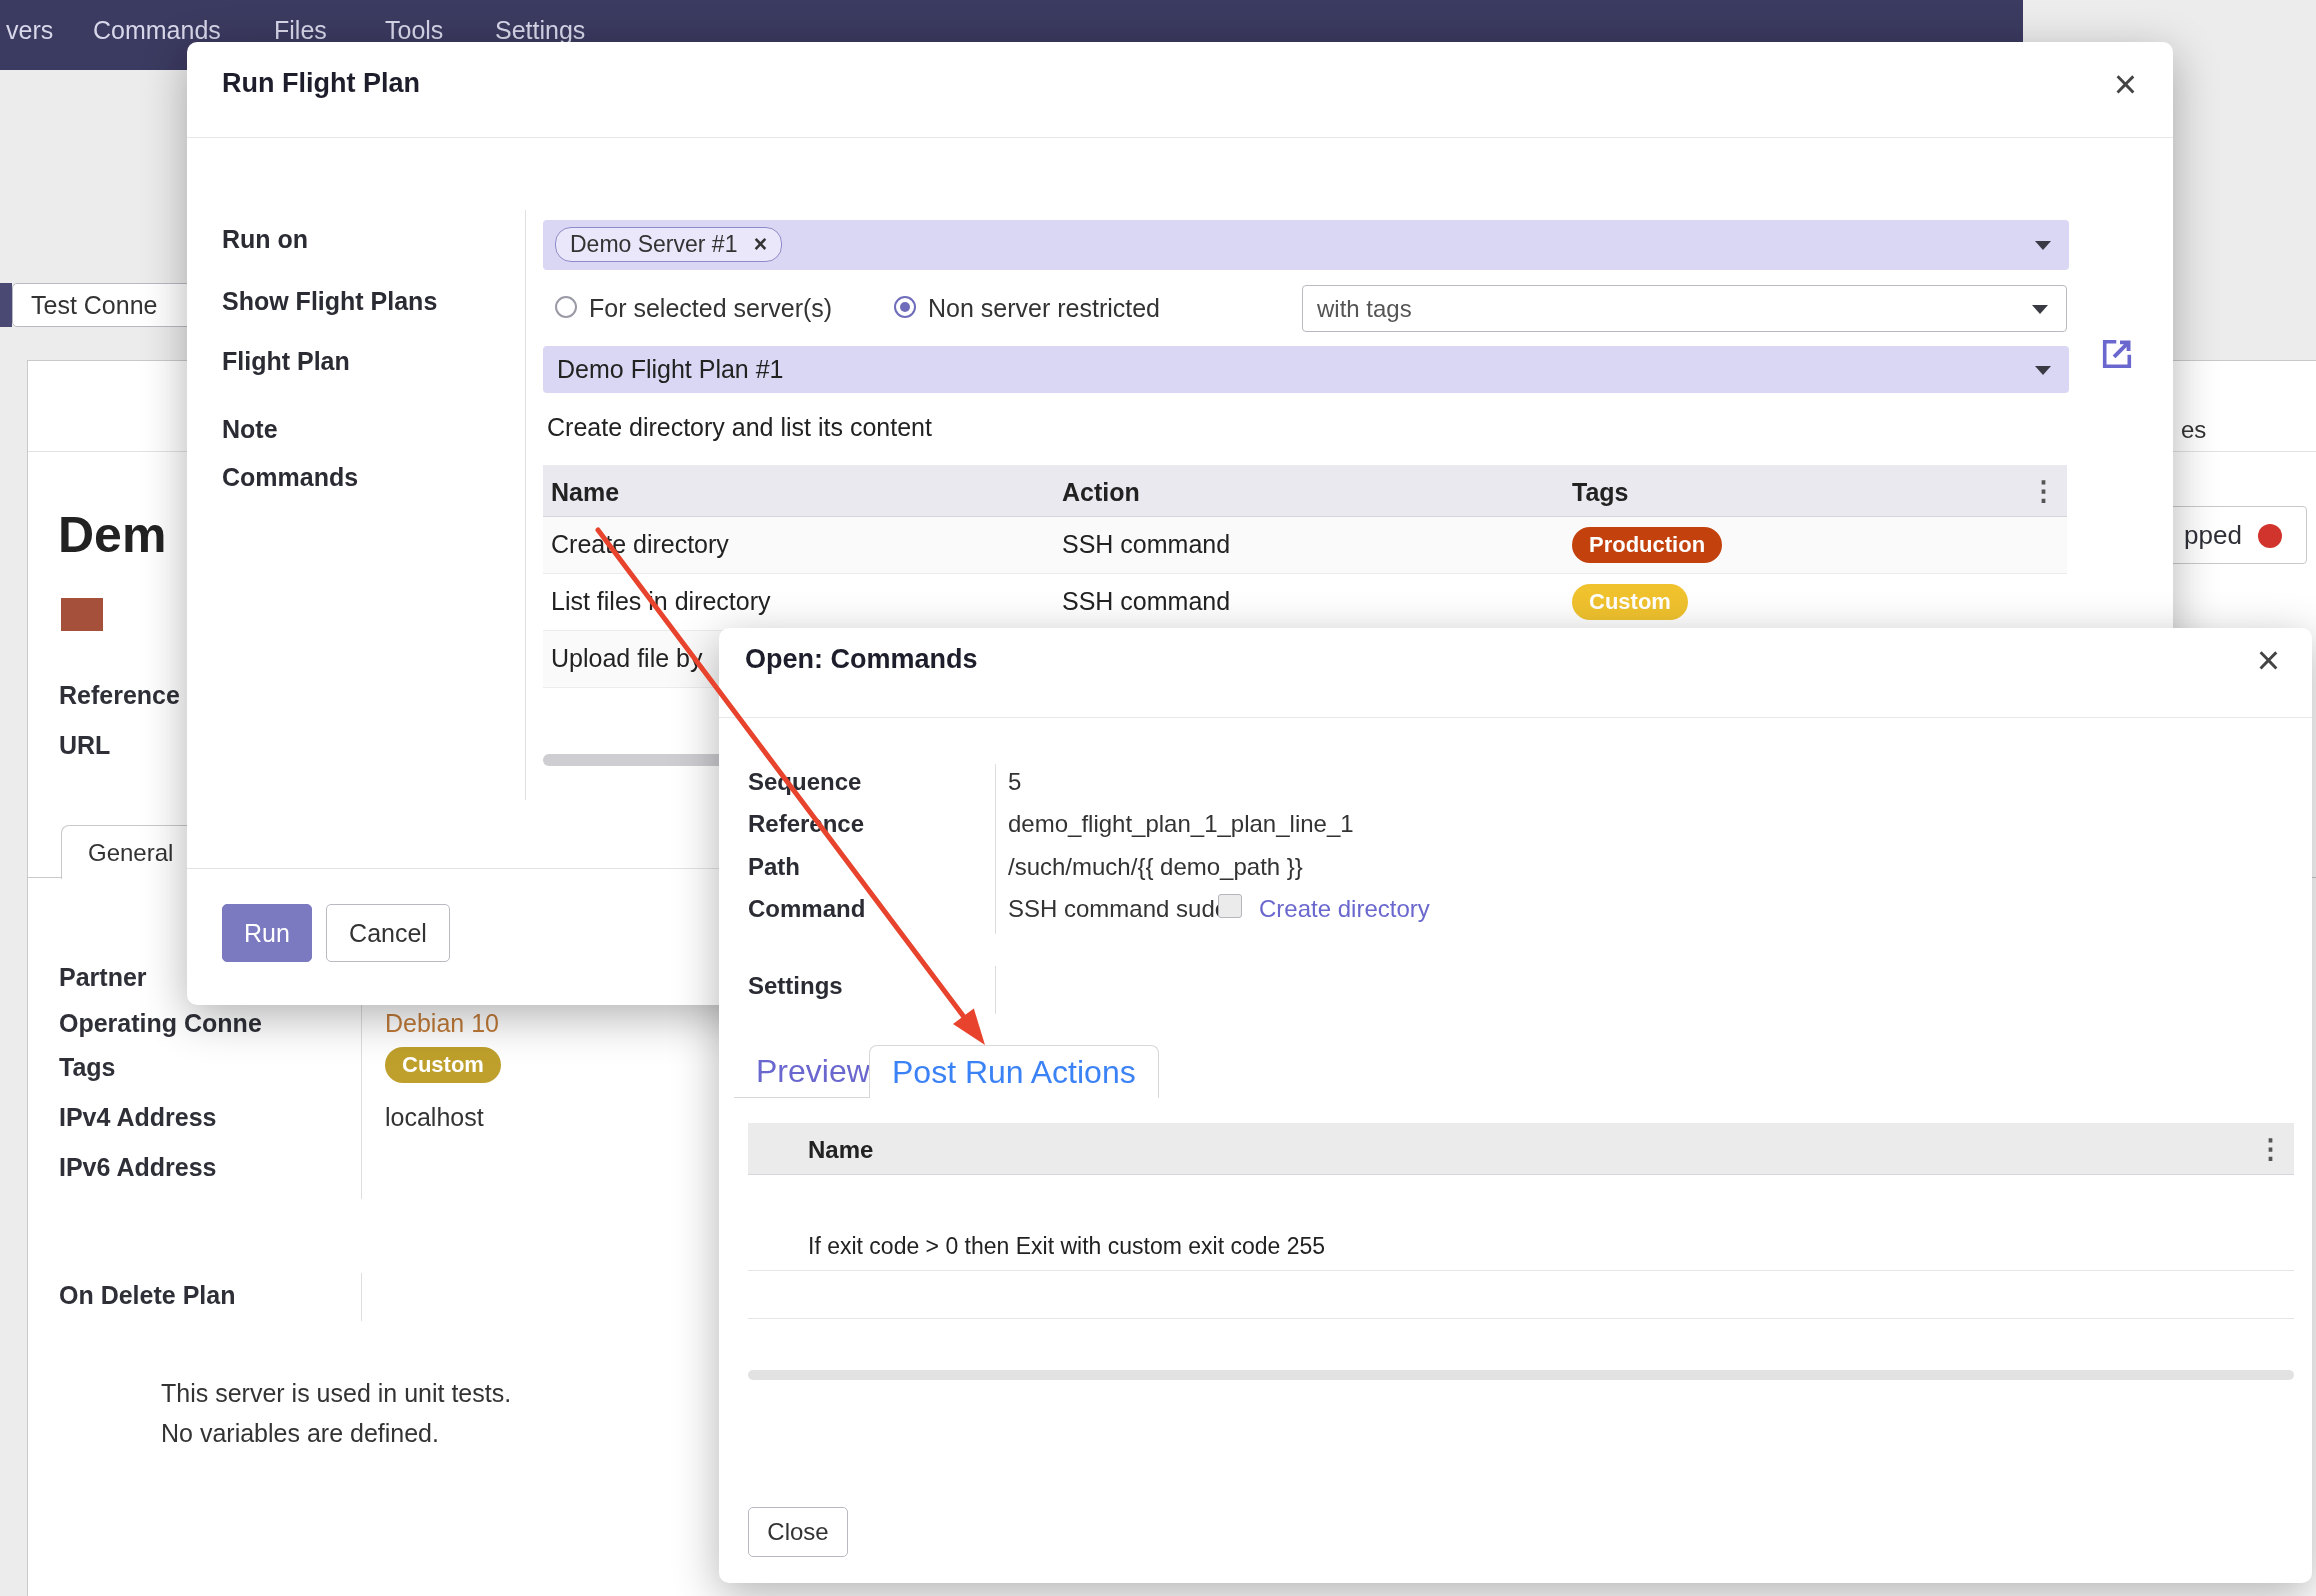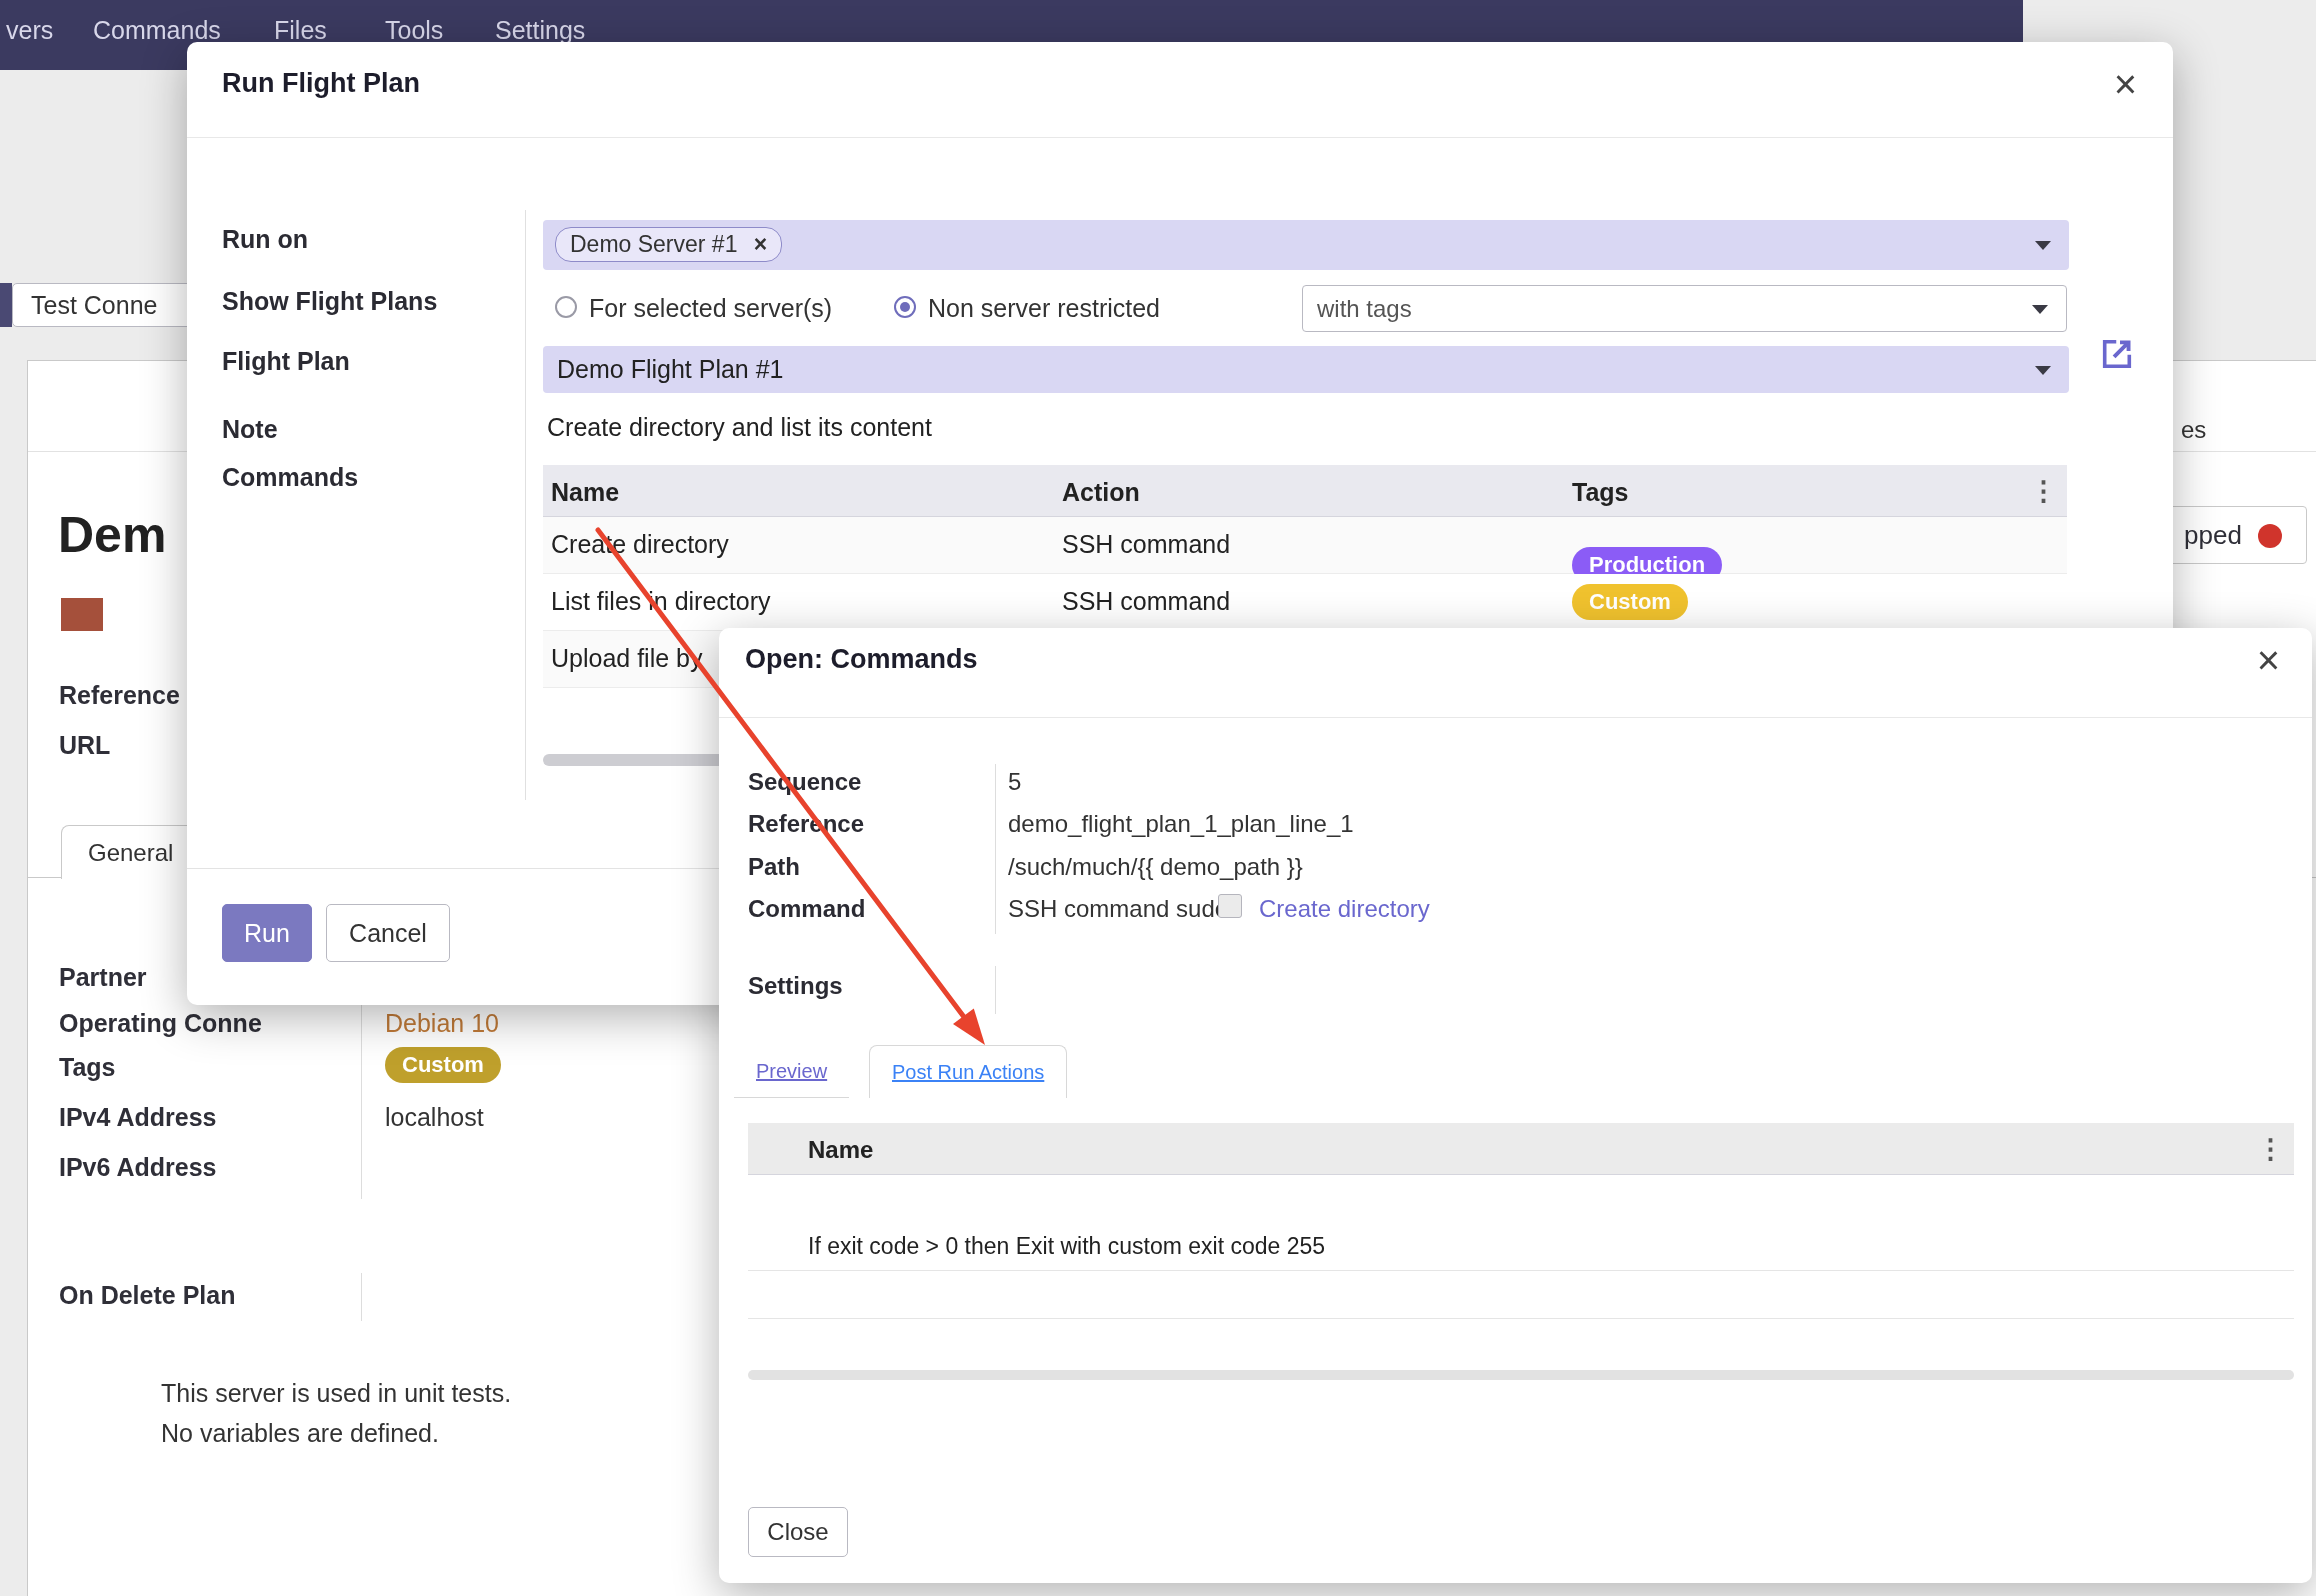--- a/index.html
+++ b/index.html
@@ -21,21 +21,21 @@
   .card { position:absolute; left:27px; top:360px; width:2289px; height:1236px; background:#fff;
           border:1px solid #c9c9c9; border-right:none; border-bottom:none; z-index:1; }
   .hline { position:absolute; background:#e2e2e2; height:1px; }
   .vline { position:absolute; background:#dddddd; width:1px; }
   .pg-label { position:absolute; font-weight:bold; font-size:25px; color:#2f2f38; white-space:nowrap; }
   .pg-value { position:absolute; font-size:25px; color:#333; white-space:nowrap; }
   .btn { border:1px solid #b9b9c2; background:#fff; border-radius:5px; color:#333;
          font-size:25px; text-align:center; cursor:pointer; position:absolute; }
   .badge { display:inline-block; padding:5px 17px; border-radius:18px; color:#fff; font-weight:bold;
            font-size:22px; white-space:nowrap; }
-  .badge-production { background:#8b5cf6;margin-top:20px; }
+  .badge-production { background:#c2410c; }
   .badge-custom-yellow { background:#f0c22e; }
   .badge-custom-gold { background:#bfa02c; }
   .status-box { position:absolute; left:2085px; top:506px; width:222px; height:58px; background:#fff;
                 border:1px solid #c9c9c9; border-radius:4px; z-index:1; cursor:pointer; }
   .status-dot { position:absolute; width:24px; height:24px; border-radius:50%; background:#d0342c; }
   .general-tab { position:absolute; left:60px; top:824px; height:54px; line-height:53px; padding:0 26px;
                  background:#fff; border:1px solid #c9c9c9; border-bottom:none; border-radius:8px 8px 0 0;
                  font-size:24px; color:#333; z-index:2; cursor:pointer; }
   .swatch { position:absolute; left:60px; top:597px; width:42px; height:33px; background:#a5503b; }
 
@@ -60,21 +60,21 @@
   .tbl-header { position:absolute; background:#e9e9ef; border-bottom:1px solid #d5d5dd; }
   .tbl-row { position:absolute; border-bottom:1px solid #ececec; background:#fff; cursor:pointer; }
   .tbl-row.alt { background:#fafafa; }
   .cell { position:absolute; top:13px; font-size:25px; color:#222; white-space:nowrap; }
   .cell-h { font-weight:bold; }
   .kebab { position:absolute; right:10px; top:10px; font-size:27px; color:#555; font-weight:bold; cursor:pointer; }
   .scroll-stub { position:absolute; background:#cdcdd2; border-radius:6px; cursor:pointer; }
   .link { color:#6a67ce; cursor:pointer; }
   .checkbox { position:absolute; width:24px; height:24px; border:1px solid #b5b5bd; background:#ebebeb;
               border-radius:3px; cursor:pointer; }
-  .tab { position:absolute; height:53px; line-height:52px; font-size:20px; padding:0 22px; white-space:nowrap; cursor:pointer;text-decoration:underline; }
+  .tab { position:absolute; height:53px; line-height:52px; font-size:32px; padding:0 22px; white-space:nowrap; cursor:pointer; }
   .tab-inactive { color:#6a67ce; border-bottom:1px solid #d8d8d8; }
   .tab-active { color:#3b82f6; background:#fff; border:1px solid #d8d8d8; border-bottom:none; border-radius:8px 8px 0 0; }
   .arrow-layer { position:absolute; z-index:40; pointer-events:none; }
 </style>
 </head>
 <body>
 
 <div class="topbar">
   <span class="nav-item" style="left:6px">vers</span>
   <span class="nav-item" style="left:93px">Commands</span>

